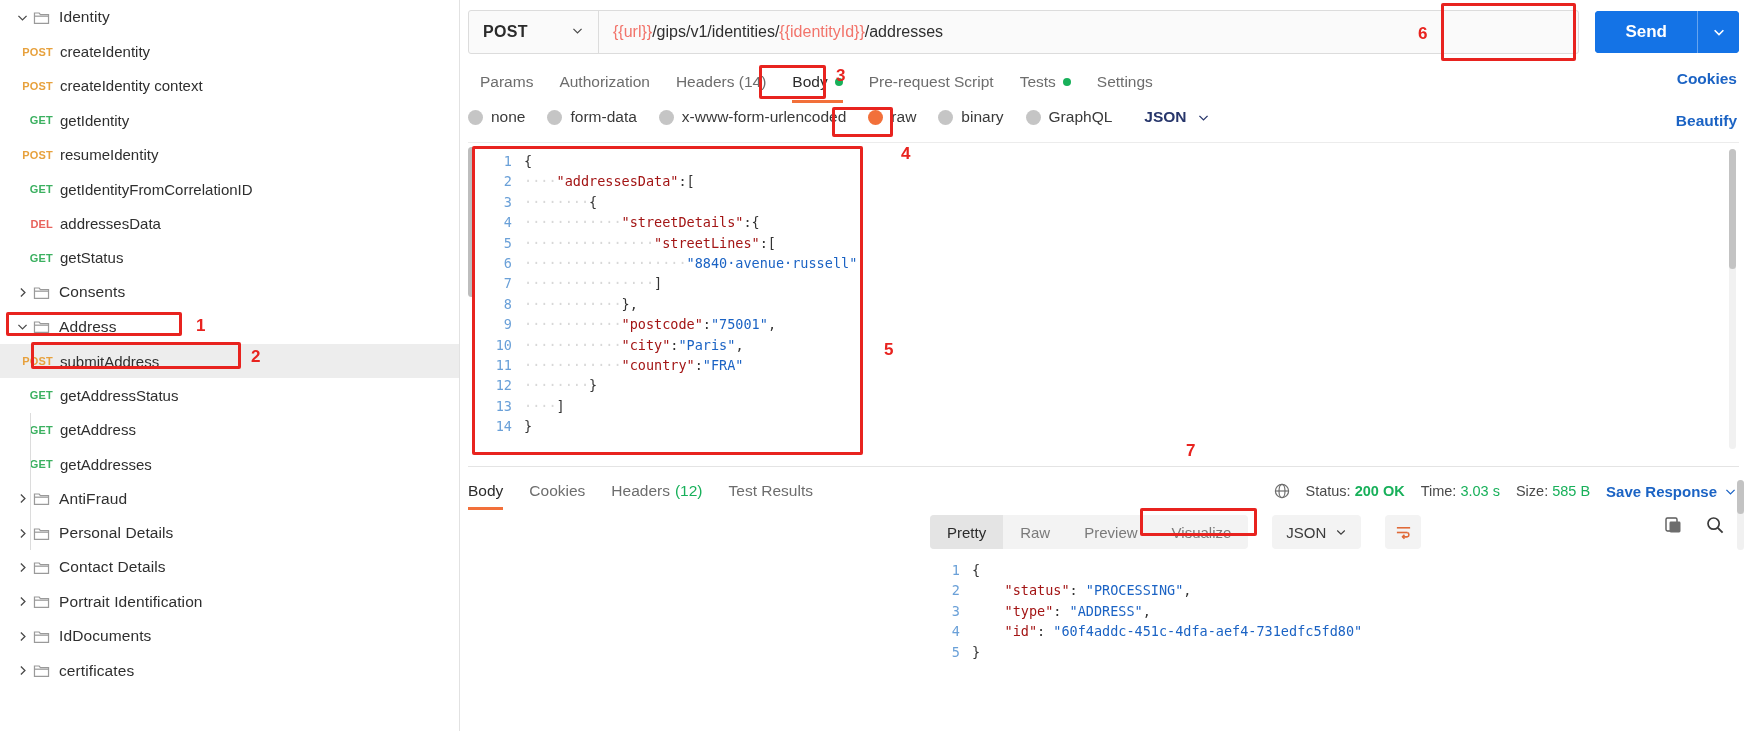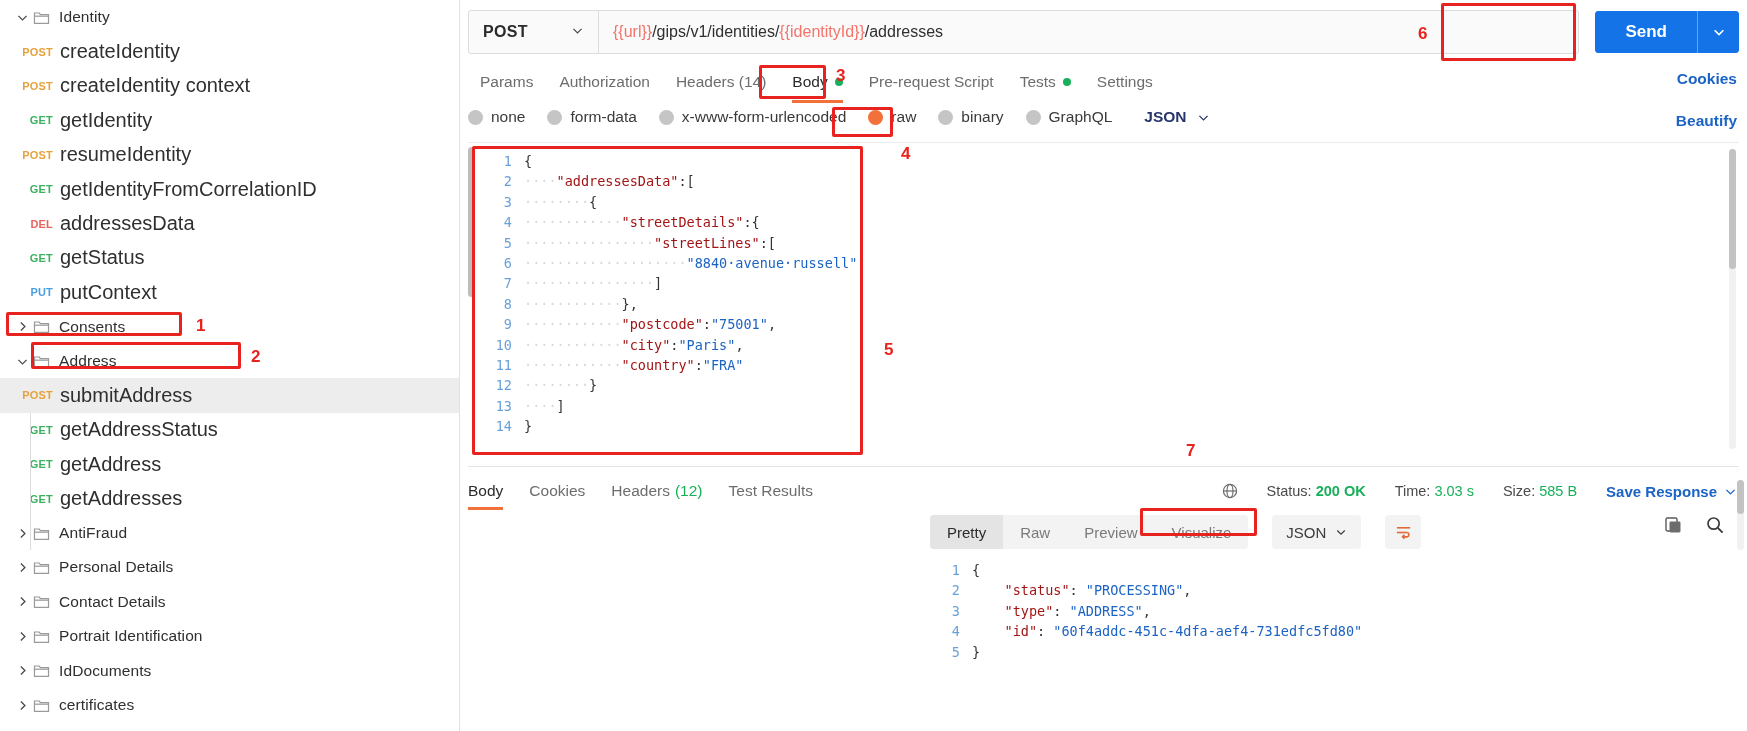--- a/index.html
+++ b/index.html
@@ -36,21 +36,21 @@
   .req-row{ padding-left:0; }
   .verb{
     font-size:11px; font-weight:700; letter-spacing:.2px;
     width:48px; min-width:48px; text-align:right; padding-right:7px;
     display:inline-block;
   }
   .verb.post{ color:#e7a13d; }
   .verb.get{ color:#3bb060; }
   .verb.del{ color:#e8635c;text-align:right; }
   .verb.put{ color:#4a9fe0; }
-  .req-name{ font-size:20px; color:#2f2f2f; }
+  .req-name{ font-size:15px; color:#2f2f2f; }
   .guide{
     position:absolute; left:30px; top:0; bottom:0; width:1px; background:#dcdcdc;
   }
 
   
   .main{ width:1287px; height:731px; position:relative; background:#fff; }
 
   
   .urlbar-wrap{
     position:absolute; left:8px; top:6px; width:1271px; height:52px;
@@ -163,21 +163,21 @@
     font-size:15.5px; color:#6d6d6d; margin-right:26px; height:34px;
     display:flex; align-items:center; cursor:pointer; position:relative;
   }
   .restab.active{ color:#2b2b2b; }
   .restab.active::after{
     content:""; position:absolute; left:0; right:0; bottom:-2px; height:3px; background:#f2703a;
   }
   .hcount{ color:#18b05a; margin-left:5px; }
   .resp-meta{
     position:absolute; right:10px; top:474px; height:34px; display:flex; align-items:center;
-    gap:29px; font-size:14.5px; color:#4a4a4a;
+    gap:16px; font-size:14.5px; color:#4a4a4a;
   }
   .globe-ico{ color:#6d6d6d; display:flex; align-items:center; }
   .st-ok{ color:#18b05a; font-weight:600; }
   .meta-val-g{ color:#18b05a; }
   .save-resp{ color:#1b63c4; font-weight:700; font-size:15px; cursor:pointer; display:flex; align-items:center; gap:7px; }
 
   
   .rv-toolbar{
     position:absolute; left:470px; top:515px; display:flex; align-items:center; gap:24px;
   }
@@ -254,24 +254,20 @@
           <span class="verb get">GET</span>
           <span class="req-name">getIdentityFromCorrelationID</span>
         </div>
         <div class="tree-row req-row" style="padding-left: 12px;">
           <span class="verb del">DEL</span>
           <span class="req-name">addressesData</span>
         </div>
         <div class="tree-row req-row" style="padding-left: 12px;">
           <span class="verb get">GET</span>
           <span class="req-name">getStatus</span>
-        </div>
-        <div class="tree-row req-row" style="padding-left: 12px;">
-          <span class="verb put">PUT</span>
-          <span class="req-name">putContext</span>
         </div>
         <div class="tree-row">
           <span class="chev">
             <svg width="13" height="13" viewBox="0 0 16 16">
               <path d="M6 3l5 5-5 5" fill="none" stroke="#4a4a4a" stroke-width="1.6"></path>
             </svg>
           </span>
           <span class="folder-ico">
             <svg width="17" height="15" viewBox="0 0 18 16">
               <path d="M1.5 3.2h5l1.4 1.7h8.6v9.4H1.5z" fill="none" stroke="#9a9a9a" stroke-width="1.3"></path>

